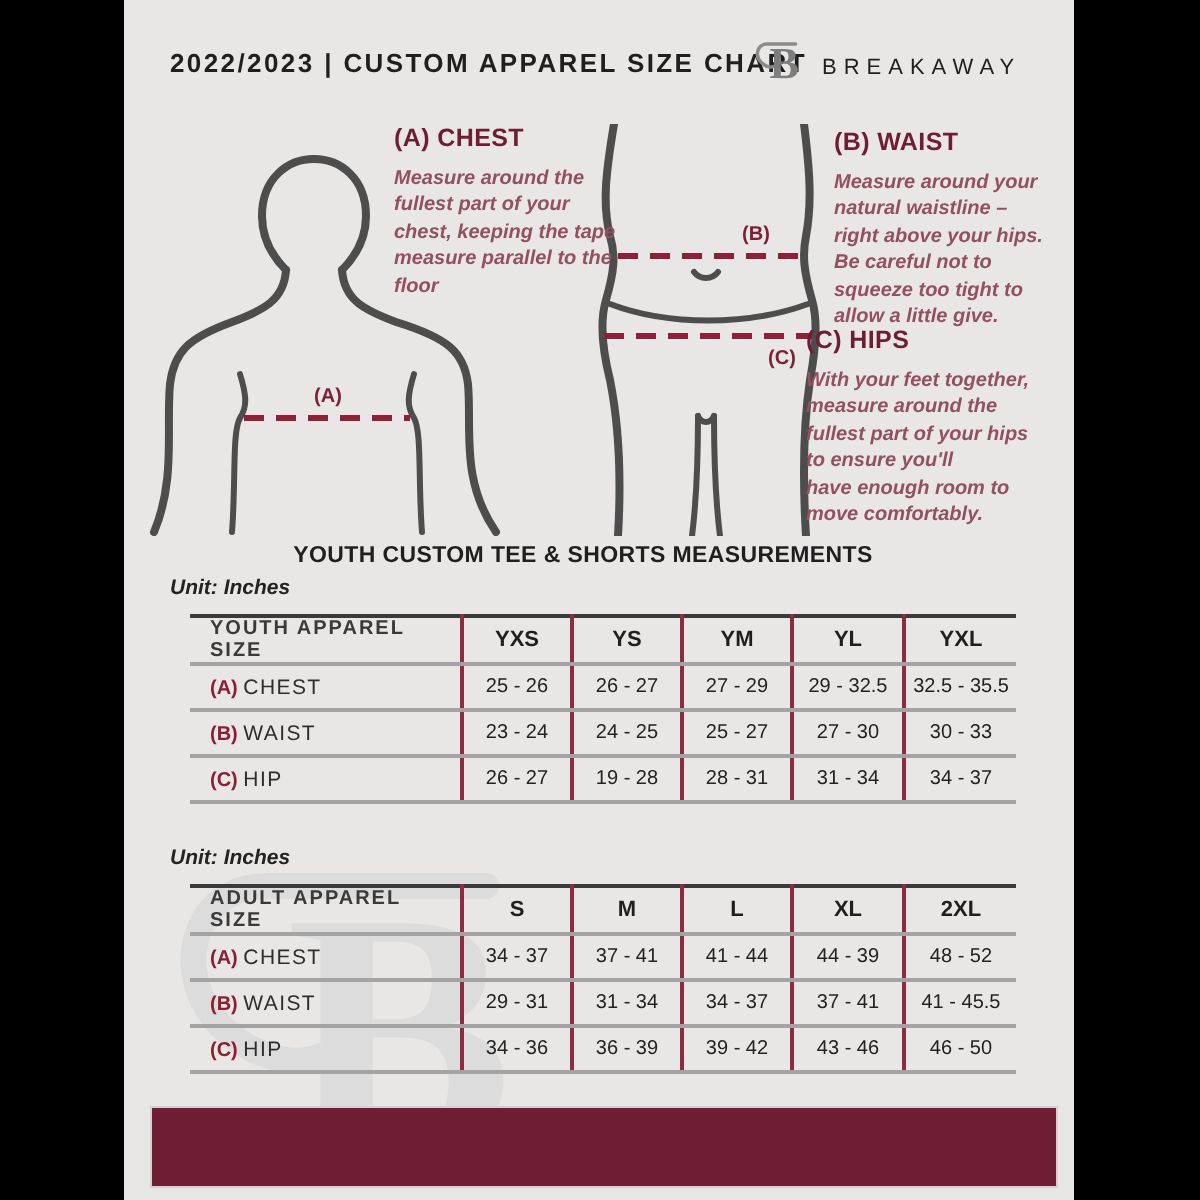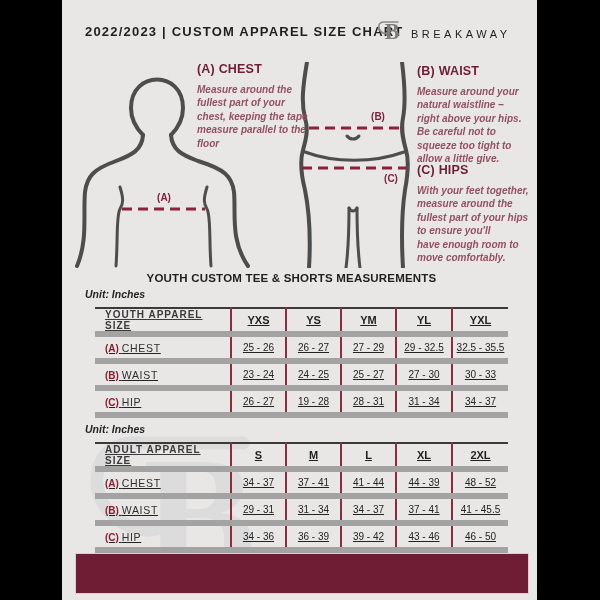--- a/index.html
+++ b/index.html
@@ -30,35 +30,35 @@
   .outline.thin{stroke-width:3;}
   .dash{fill:none;stroke:#8c2138;stroke-width:3;stroke-dasharray:10 6;}
   .marker{font-size:10px;font-weight:bold;fill:#7c1f37;font-family:"Liberation Sans",sans-serif;}
 
   .note{position:absolute;z-index:2;}
   .note h3{margin:0 0 7px 0;font-size:12.5px;font-weight:800;color:#6f1d34;letter-spacing:.2px;}
   .note p{margin:0;font-size:10px;line-height:1.34;font-style:italic;font-weight:600;
           color:#93505f;white-space:pre-line;}
   .note-chest{left:135px;top:62px;width:112px;}
   .note-waist{left:355px;top:64px;width:106px;}
-  .note-hips{left:355px;top:163px;width:116px;}
+  .note-hips{left:341px;top:163px;width:116px;}
 
   
   .sec-title{position:absolute;left:23px;width:413px;text-align:center;font-size:11.5px;
              font-weight:800;color:#1f1f1f;letter-spacing:.2px;}
   .sec-unit{position:absolute;left:23px;width:413px;font-size:10.5px;
             font-weight:600;font-style:italic;color:#232323;}
   .yt-title{top:272px;} .yt-unit{top:288px;}
   .ad-title{top:407px;} .ad-unit{top:423px;}
 
   table.size{position:absolute;left:33px;width:413px;border-collapse:collapse;
              table-layout:fixed;border-top:2px solid #3a3a3a;}
   table.size.yt{top:307px;} table.size.ad{top:442px;}
-  table.size td{height:21px;border-bottom:6px solid #a3a3a3;padding:0;
-                font-size:10px;color:#232323;text-align:center;vertical-align:middle;text-decoration:underline;}
+  table.size td{height:21px;border-bottom:2px solid #a3a3a3;padding:0;
+                font-size:10px;color:#232323;text-align:center;vertical-align:middle;}
   table.size td + td{border-left:2px solid #8c2c40;}
   table.size td.lblcell{text-align:left;padding-left:10px;}
   table.size tr.head td.lblcell{font-size:10px;letter-spacing:1px;color:#3a3a3a;}
   table.size tr.head td{font-weight:800;font-size:11px;color:#1f1f1f;}
   .pfx{font-weight:800;color:#8a1f33;}
   .rowlbl{font-size:10.5px;letter-spacing:.7px;color:#2e2e2e;}
 
   
   .footer-bar{position:absolute;left:13px;top:553px;width:452px;height:39px;
               background:#6f1d34;border:1px solid #d9ced2;z-index:2;}

